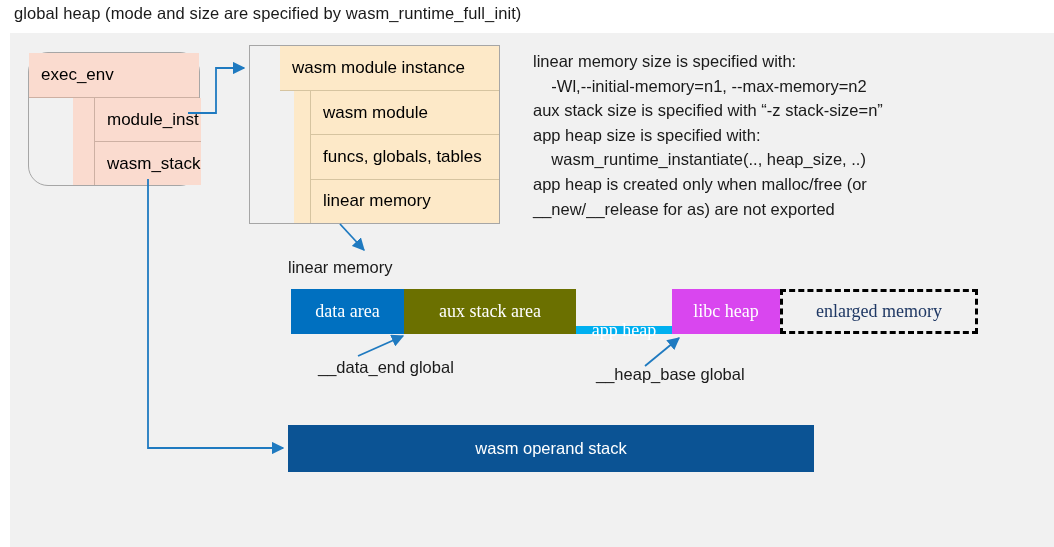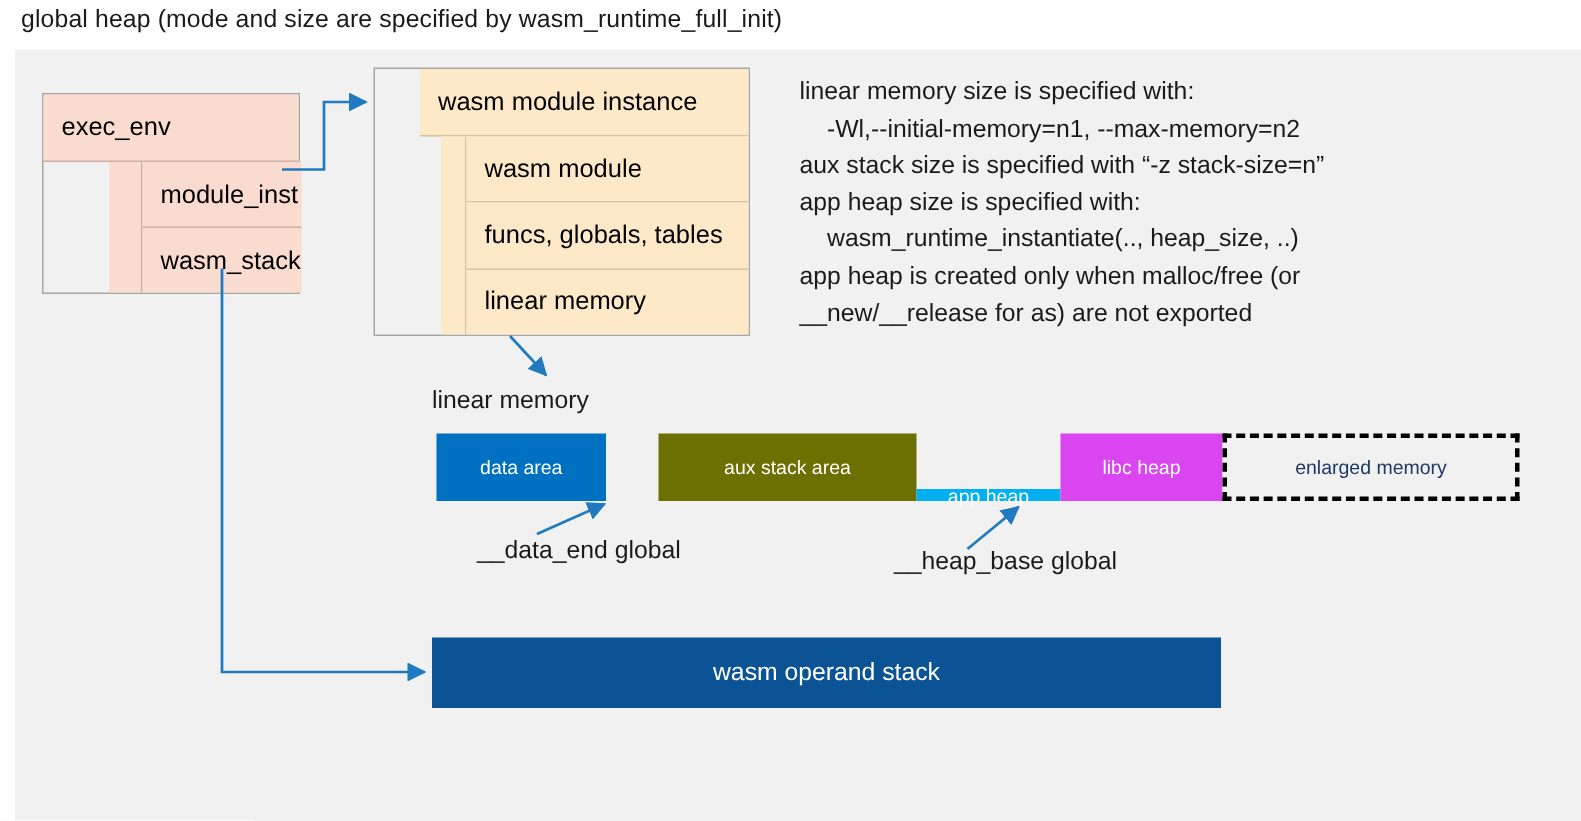--- a/index.html
+++ b/index.html
@@ -80,21 +80,21 @@
     align-items: center;
     padding-left: 12px;
     font-size: 17px;
     color: #000;
     white-space: nowrap;
     border-bottom: 1px solid #c9b99b;
   }
   .struct-row:last-child { border-bottom: none; }
 
   
-  #exec-env-box { left: 28px; top: 62px; width: 172px; height: 134px; }
+  #exec-env-box { left: 28px; top: 52px; width: 172px; height: 134px; border-radius: 20px; }
   #exec-env-box .struct-header,
   #exec-env-box .struct-indent,
   #exec-env-box .struct-row { background: #fadbcf; border-color: #cdb0a3; }
   #exec-env-box .struct-header { border-bottom-color: #cdb0a3; }
   #exec-env-box .struct-indent { flex-basis: 22px; }
   #exec-env-box .struct-header { flex: 0 0 45px; }
 
   
   #module-instance-box { left: 249px; top: 45px; width: 251px; height: 179px; }
   #module-instance-box .struct-header,
@@ -129,23 +129,24 @@
     top: 289px;
     height: 45px;
     display: flex;
     align-items: stretch;
   }
   .mem-seg {
     box-sizing: border-box;
     display: flex;
     align-items: center;
     justify-content: center;
-    font-size: 13px;
+    font-size: 18px;
     color: #ffffff;
     white-space: nowrap;
+    font-family: Liberation Serif, serif;
   }
   .mem-seg.enlarged {
     border: 3px dashed #000000;
     background: #f1f1f1;
     color: #1f3864;
   }
 
   
   #data-end-label {
     left: 318px; top: 358px;
@@ -227,21 +228,21 @@
 aux stack size is specified with “-z stack-size=n”
 app heap size is specified with:
     wasm_runtime_instantiate(.., heap_size, ..)
 app heap is created only when malloc/free (or
 __new/__release for as) are not exported</div>
 
   <div id="linear-memory-label" class="abs">linear memory</div>
 
   <div id="memory-bar" class="abs">
     <div class="mem-seg" style="width: 113px; background: rgb(0, 112, 192);">data area</div>
-    <div class="mem-seg" style="width: 172px; background: rgb(107, 112, 0); margin-left: 35px;">aux stack area</div>
+    <div class="mem-seg" style="width: 172px; background: rgb(107, 112, 0);">aux stack area</div>
     <div class="mem-seg" style="width: 96px; background: rgb(0, 176, 240); margin-top: 37px;">app heap</div>
     <div class="mem-seg" style="width: 108px; background: #d946ef;">libc heap</div>
     <div class="mem-seg enlarged" style="width: 198px;">enlarged memory</div>
   </div>
 
   <div id="data-end-label" class="abs">__data_end global</div>
   <div id="heap-base-label" class="abs">__heap_base global</div>
 
   <div id="operand-stack-box" class="abs">wasm operand stack</div>
 

